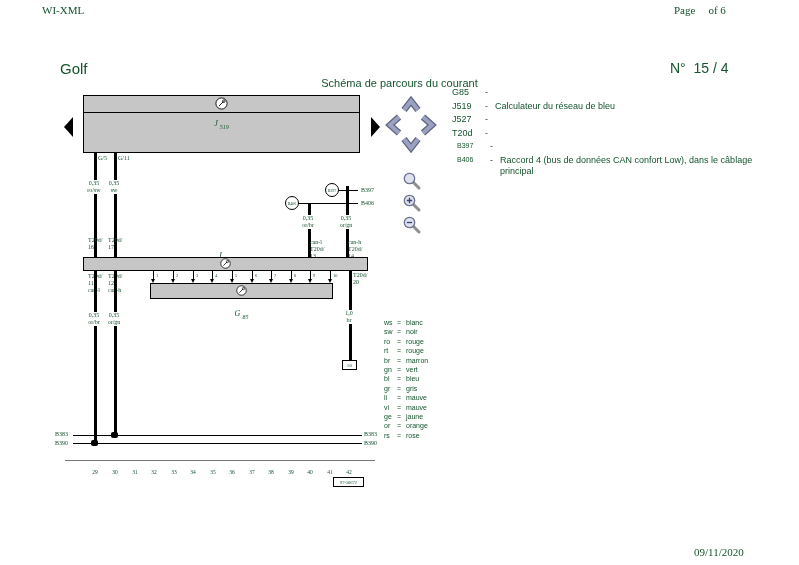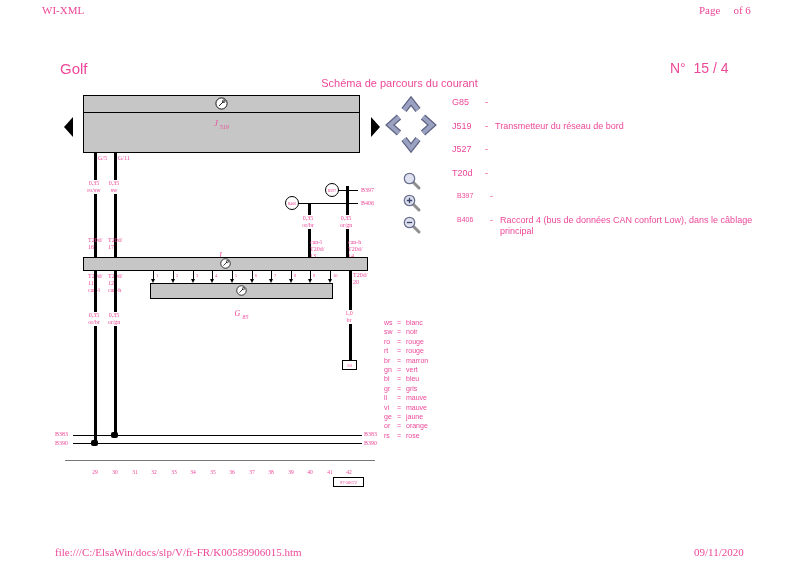--- a/index.html
+++ b/index.html
@@ -1,17 +1,17 @@
 <!DOCTYPE html>
 <html><head>
 <meta charset="utf-8">
 <style>
   html,body{margin:0;padding:0;background:#fff;}
   #page{position:relative;width:799px;height:565px;background:#ffffff;overflow:hidden;
-        font-family:"Liberation Sans",sans-serif;color:#ec4899;}
+        font-family:"Liberation Sans",sans-serif;color:#14532d;}
   .abs{position:absolute;}
   
   .bar{position:absolute;background:#c6c6c6;border:1px solid #000;box-sizing:border-box;}
   .wire{position:absolute;width:3px;background:#000;}
   .hline{position:absolute;height:1px;background:#000;}
   .tl{position:absolute;font:6px/1.15 "Liberation Serif",serif;white-space:pre-line;}
   .wlabel{text-align:center;background:#fff;}
   .comp{font:italic 8px "Liberation Serif",serif;}
   .comp sub{font-size:6px;font-style:italic;}
   .complbl{position:absolute;text-align:center;}
@@ -21,21 +21,21 @@
   .pin{position:absolute;width:1px;background:#000;}
   .pinarrow{position:absolute;width:0;height:0;border-left:2px solid transparent;border-right:2px solid transparent;border-top:4px solid #000;}
   .pinnum{position:absolute;font:4.5px "Liberation Serif",serif;}
   .track{position:absolute;width:14px;text-align:center;font:5.5px "Liberation Serif",serif;}
   .blob{position:absolute;width:7px;height:6px;background:#000;border-radius:2px;}
   .arrowL{position:absolute;width:0;height:0;border-top:10px solid transparent;border-bottom:10px solid transparent;border-right:9px solid #000;}
   .arrowR{position:absolute;width:0;height:0;border-top:10px solid transparent;border-bottom:10px solid transparent;border-left:9px solid #000;}
   
   #panel{position:absolute;left:452px;top:84px;width:345px;}
   .ptitle{font:bold 9px/1.25 "Liberation Sans",sans-serif;white-space:pre-line;}
-  .prow{display:flex;font:9px/1.18 "Liberation Sans",sans-serif;margin-top:13px;}
+  .prow{display:flex;font:9px/1.18 "Liberation Sans",sans-serif;margin-top:3px;}
   .pcode{width:33px;flex:none;}
   .pcode.small{font-size:7px;padding-left:5px;padding-top:1px;}
   .pdash{width:10px;flex:none;}
   .pdesc{width:272px;}
   
   #colors{position:absolute;left:384px;top:318px;font:7px/9.4px "Liberation Sans",sans-serif;}
   .crow{display:flex;}
   .ccode{width:13px;}
   .ceq{width:9px;}
   
@@ -48,21 +48,21 @@
   .stampbox{position:absolute;border:1px solid #000;box-sizing:border-box;background:#fff;
             display:flex;align-items:center;justify-content:center;font:4.5px "Liberation Serif",serif;}
   .blbl{position:absolute;font:6px "Liberation Serif",serif;}
 </style>
 </head>
 <body>
 
 <div id="page">
 
   <div class="hdr" style="left:42px;top:4px;">WI-XML</div>
-  <div class="hdr" style="left:699px;top:4px;">
+  <div class="hdr" style="left:674px;top:4px;">
     <span>Page</span><span style="display:inline-block;width:13px;"></span><span>of 6</span>
   </div>
 
   <div class="ttl-model">Golf</div>
   <div class="ttl-sub">Schéma de parcours du courant</div>
   <div class="ttl-no">N°  15 / 4</div>
 
   <div class="bar" style="left:83px;top:95px;width:277px;height:58px;">
     <div style="position:absolute;left:0;top:16px;width:100%;height:1px;background:#000;"></div>
   </div>
@@ -241,21 +241,21 @@
   </svg>
 
   <div id="panel">
     <div class="prow">
       <span class="pcode">G85</span>
       <span class="pdash">-</span>
     </div>
     <div class="prow">
       <span class="pcode">J519</span>
       <span class="pdash">-</span>
-      <span class="pdesc">Transmetteur du réseau de bord</span>
+      <span class="pdesc">Calculateur du réseau de bleu</span>
     </div>
     <div class="prow">
       <span class="pcode">J527</span>
       <span class="pdash">-</span>
     </div>
     <div class="prow">
       <span class="pcode">T20d</span>
       <span class="pdash">-</span>
     </div>
     <div class="prow">
@@ -330,16 +330,15 @@
         <span class="ceq">=</span>
         <span>orange</span>
       </div>
     <div class="crow">
         <span class="ccode">rs</span>
         <span class="ceq">=</span>
         <span>rose</span>
       </div>
   </div>
 
-  <div class="hdr" style="left:55px;top:546px;">file:///C:/ElsaWin/docs/slp/V/fr-FR/K00589906015.htm</div>
   <div class="hdr" style="left:694px;top:546px;">09/11/2020</div>
 
 </div>
 
 </body></html>

